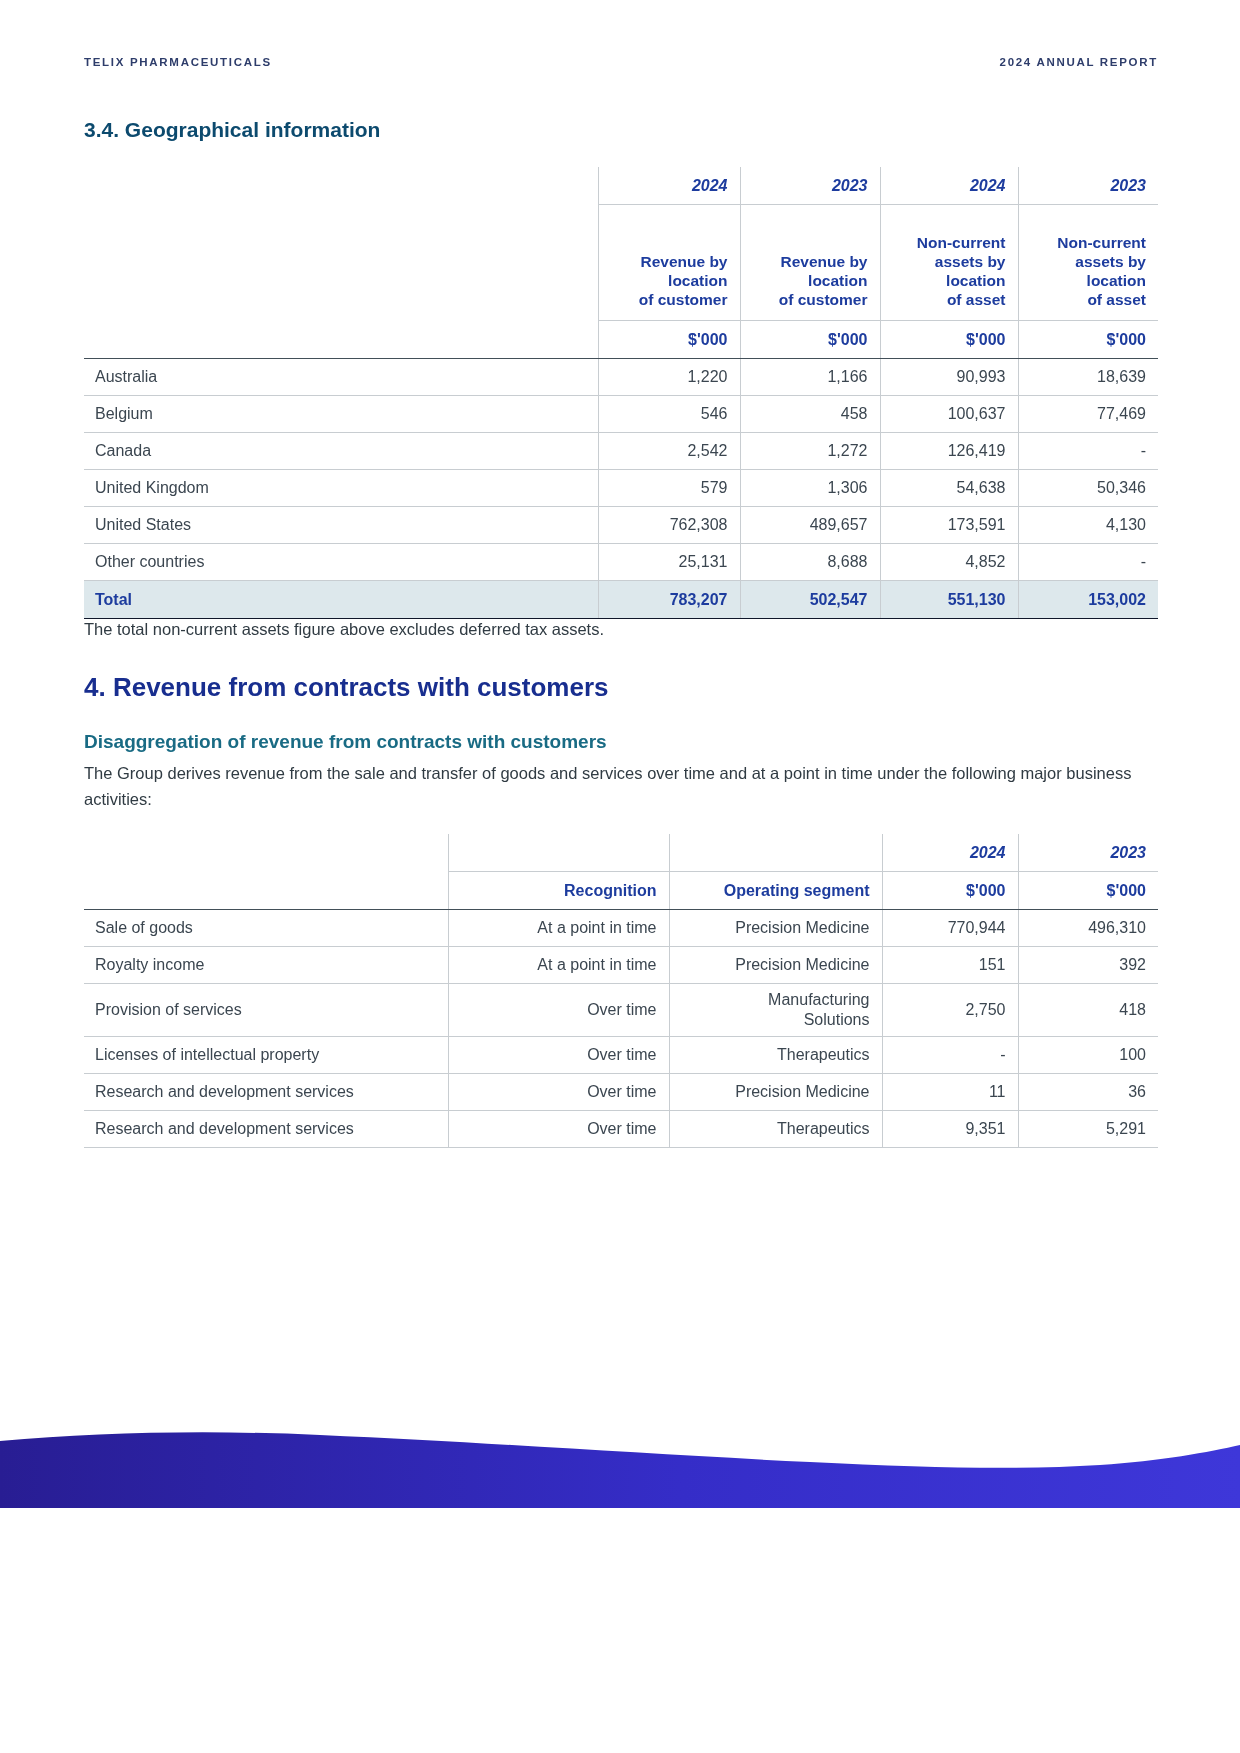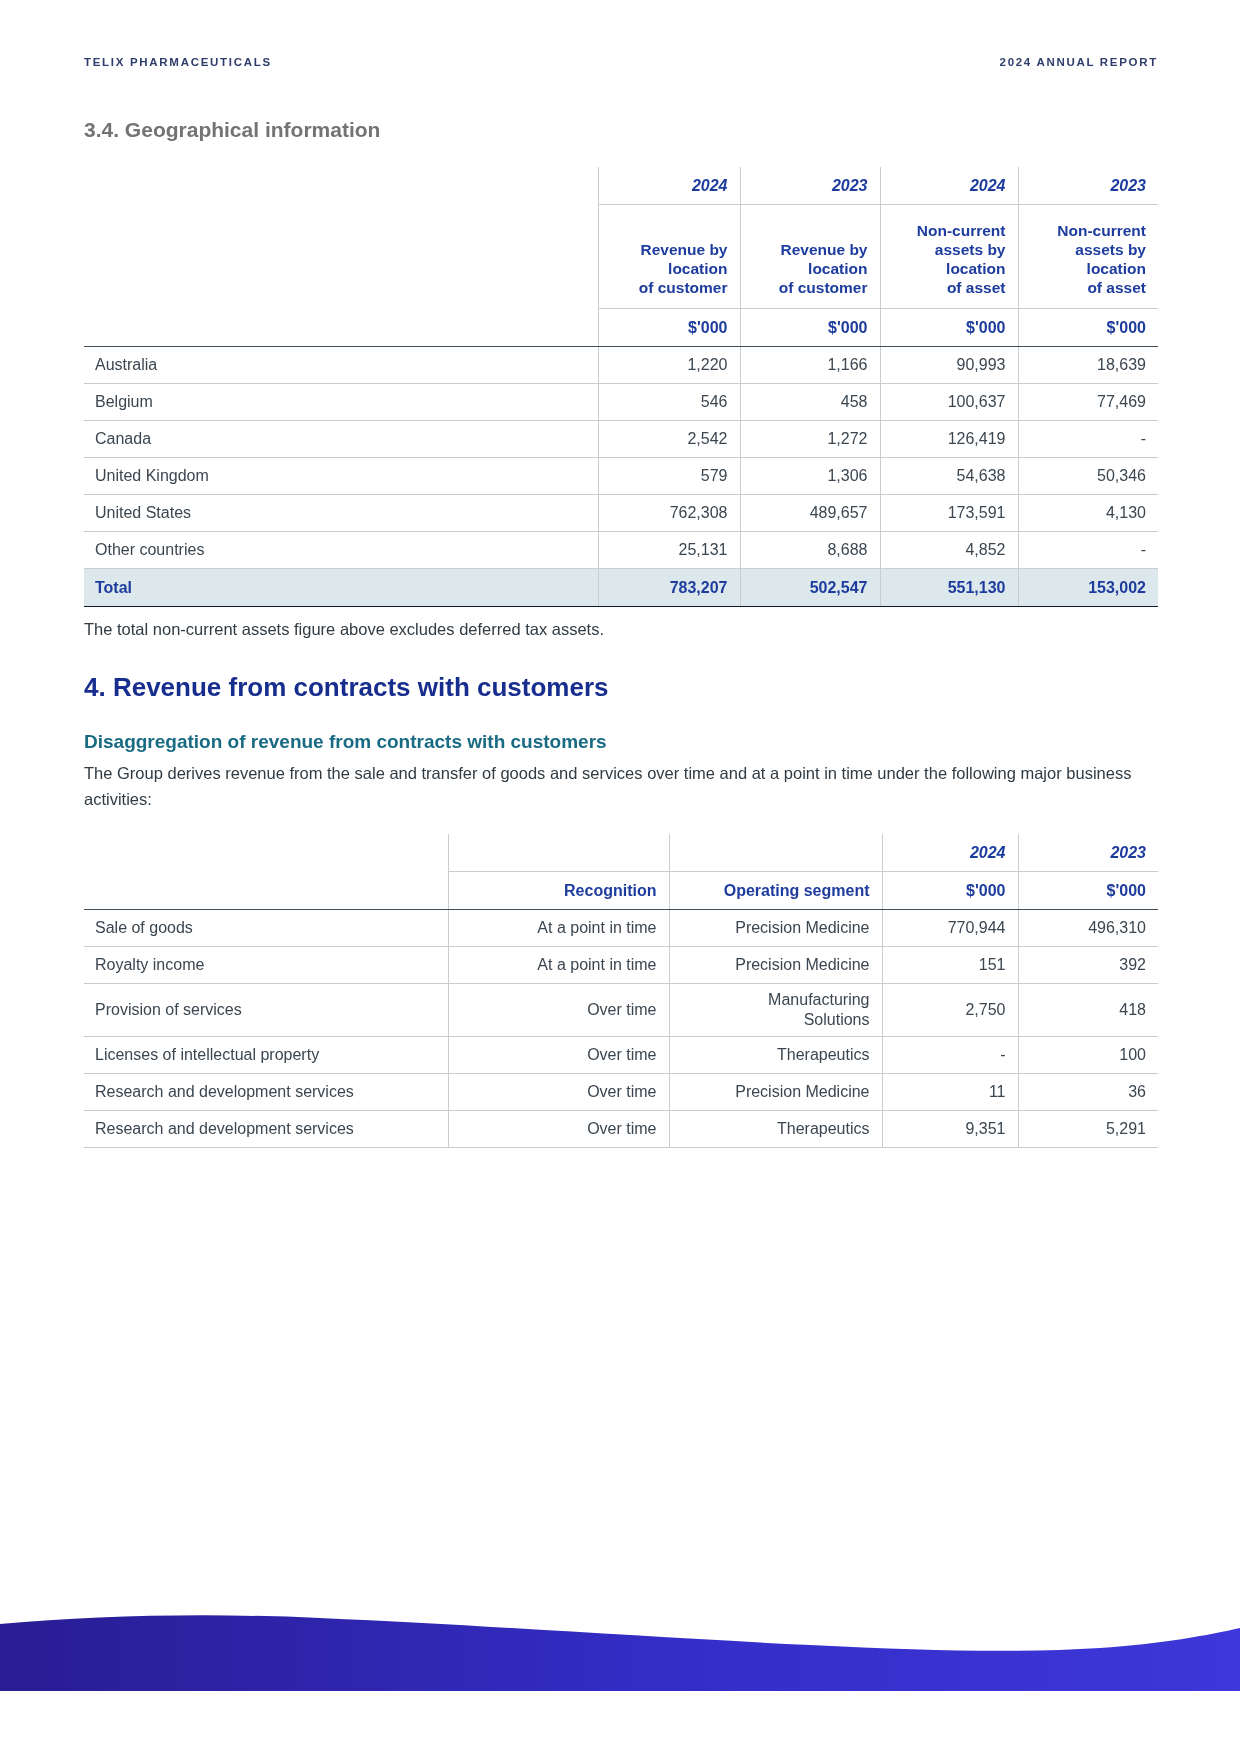--- a/index.html
+++ b/index.html
@@ -1,35 +1,35 @@
 <!DOCTYPE html>
 <html><head>
 <meta charset="utf-8">
 <style>
   html,body{margin:0;padding:0;background:#ffffff;}
   .page{
     position:relative;
-    width:1240px;height:1691px;
+    width:1240px;height:1508px;
     background:#ffffff;
     overflow:hidden;
     font-family:"Liberation Sans", sans-serif;
     color:#303b43;
   }
   
   .meta-header{
     position:absolute;top:56px;left:84px;right:82px;
     display:flex;justify-content:space-between;align-items:center;
   }
   .meta-header span{
     font-size:11.5px;font-weight:700;letter-spacing:1.7px;
     color:#2e3d6b;text-transform:uppercase;
   }
   .h2-teal{
     margin:0;position:absolute;top:118px;left:84px;
-    font-size:21px;font-weight:600;color:#737373;
+    font-size:21px;font-weight:600;color:#0c4a6e;
   }
   .h3-teal{
     margin:0;position:absolute;top:731px;left:84px;
     font-size:19px;font-weight:600;color:#196b84;
   }
   .h1-navy{
     margin:0;position:absolute;top:672px;left:84px;
     font-size:26px;font-weight:700;color:#182e8f;
   }
   .note{
@@ -50,21 +50,21 @@
     font-weight:normal;text-align:right;
     overflow:hidden;
   }
   .vline{border-right:1px solid #c8cdd1;}
   .hl{border-bottom:1px solid #c8cdd1;}
   .hd{border-bottom:1.5px solid #424f58;}
   .hm{border-bottom:1px solid #0f172a;}
   .lbl{text-align:left;padding-left:11px;}
   .navy{color:#1d3c9e;font-weight:700;}
   .yr-row td{height:21px;font-style:italic;}
-  .desc{vertical-align:bottom;padding-bottom:11px;padding-top:16px;font-size:15.5px;line-height:19px;}
+  .desc{vertical-align:bottom;padding-bottom:11px;padding-top:28px;font-size:15.5px;line-height:19px;}
   .pre{white-space:pre-line;}
   .unit-row td{height:21px;}
   .total-row td{background:#dde8ec;height:21px;}
   .tall td{padding-top:6px;padding-bottom:6px;}
   
   .wave{position:absolute;left:0;bottom:0;width:1240px;height:80px;display:block;}
   .page-num{
     position:absolute;left:84px;top:1714px;
     font-size:11.5px;color:#eceefb;z-index:2;
   }

